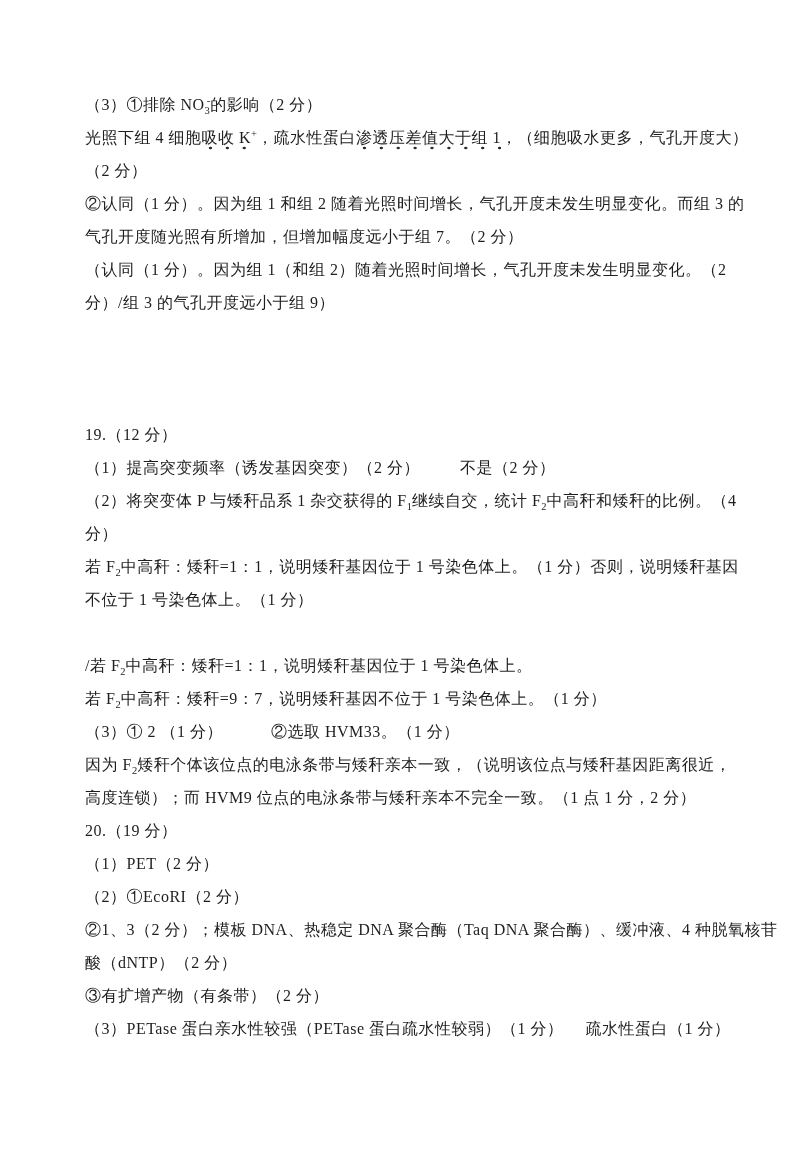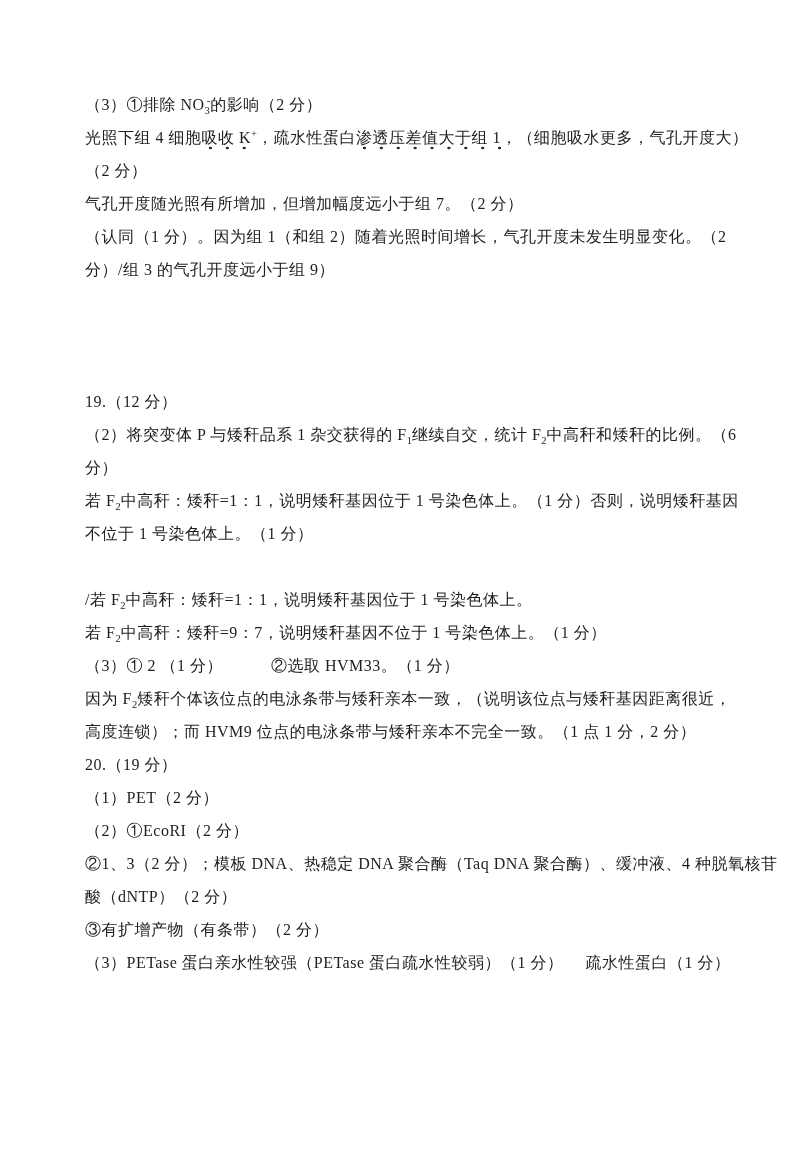--- a/index.html
+++ b/index.html
@@ -46,34 +46,36 @@
 <body>
 
 <div class="page">
 
   <div class="ln"><span>（3）①排除 NO</span><sub>3</sub><sup class="tight">-</sup><span>的影响（2 分）</span></div>
 
   <div class="ln"><span>光照下组 4 细胞</span><span class="emph"><span>吸收 K</span><sup>+</sup></span><span>，疏水性蛋白</span><span class="emph">渗透压差值大于组 1</span><span>，（细胞吸水更多，气孔开度大）</span></div>
 
   <div class="ln"><span>（2 分）</span></div>
 
+  <div class="ln"><span>②认同（1 分）。因为组 1 和组 2 随着光照时间增长，气孔开度未发生明显变化。而组 3 的</span></div>
 
   <div class="ln"><span>气孔开度随光照有所增加，但增加幅度远小于组 7。（2 分）</span></div>
 
   <div class="ln"><span>（认同（1 分）。因为组 1（和组 2）随着光照时间增长，气孔开度未发生明显变化。（2</span></div>
 
   <div class="ln"><span>分）/组 3 的气孔开度远小于组 9）</span></div>
 
 
   <div class="sp3"></div>
 
   <div class="ln"><span>19.（12 分）</span></div>
 
+  <div class="ln"><span>（1）提高突变频率（诱发基因突变）（2 分）</span><span class="gap g40"></span><span>不是（2 分）</span></div>
 
-  <div class="ln"><span>（2）将突变体 P 与矮秆品系 1 杂交获得的 F</span><sub>1</sub><span>继续自交，统计 F</span><sub>2</sub><span>中高秆和矮秆的比例。（6</span></div>
+  <div class="ln"><span>（2）将突变体 P 与矮秆品系 1 杂交获得的 F</span><sub>1</sub><span>继续自交，统计 F</span><sub>2</sub><span>中高秆和矮秆的比例。（4</span></div>
 
   <div class="ln"><span>分）</span></div>
 
   <div class="ln"><span>若 F</span><sub>2</sub><span>中高秆：矮秆=1：1，说明矮秆基因位于 1 号染色体上。（1 分）否则，说明矮秆基因</span></div>
 
   <div class="ln"><span>不位于 1 号染色体上。（1 分）</span></div>
 
   <div class="sp1"></div>
 
   <div class="ln"><span>/若 F</span><sub>2</sub><span>中高秆：矮秆=1：1，说明矮秆基因位于 1 号染色体上。</span></div>

